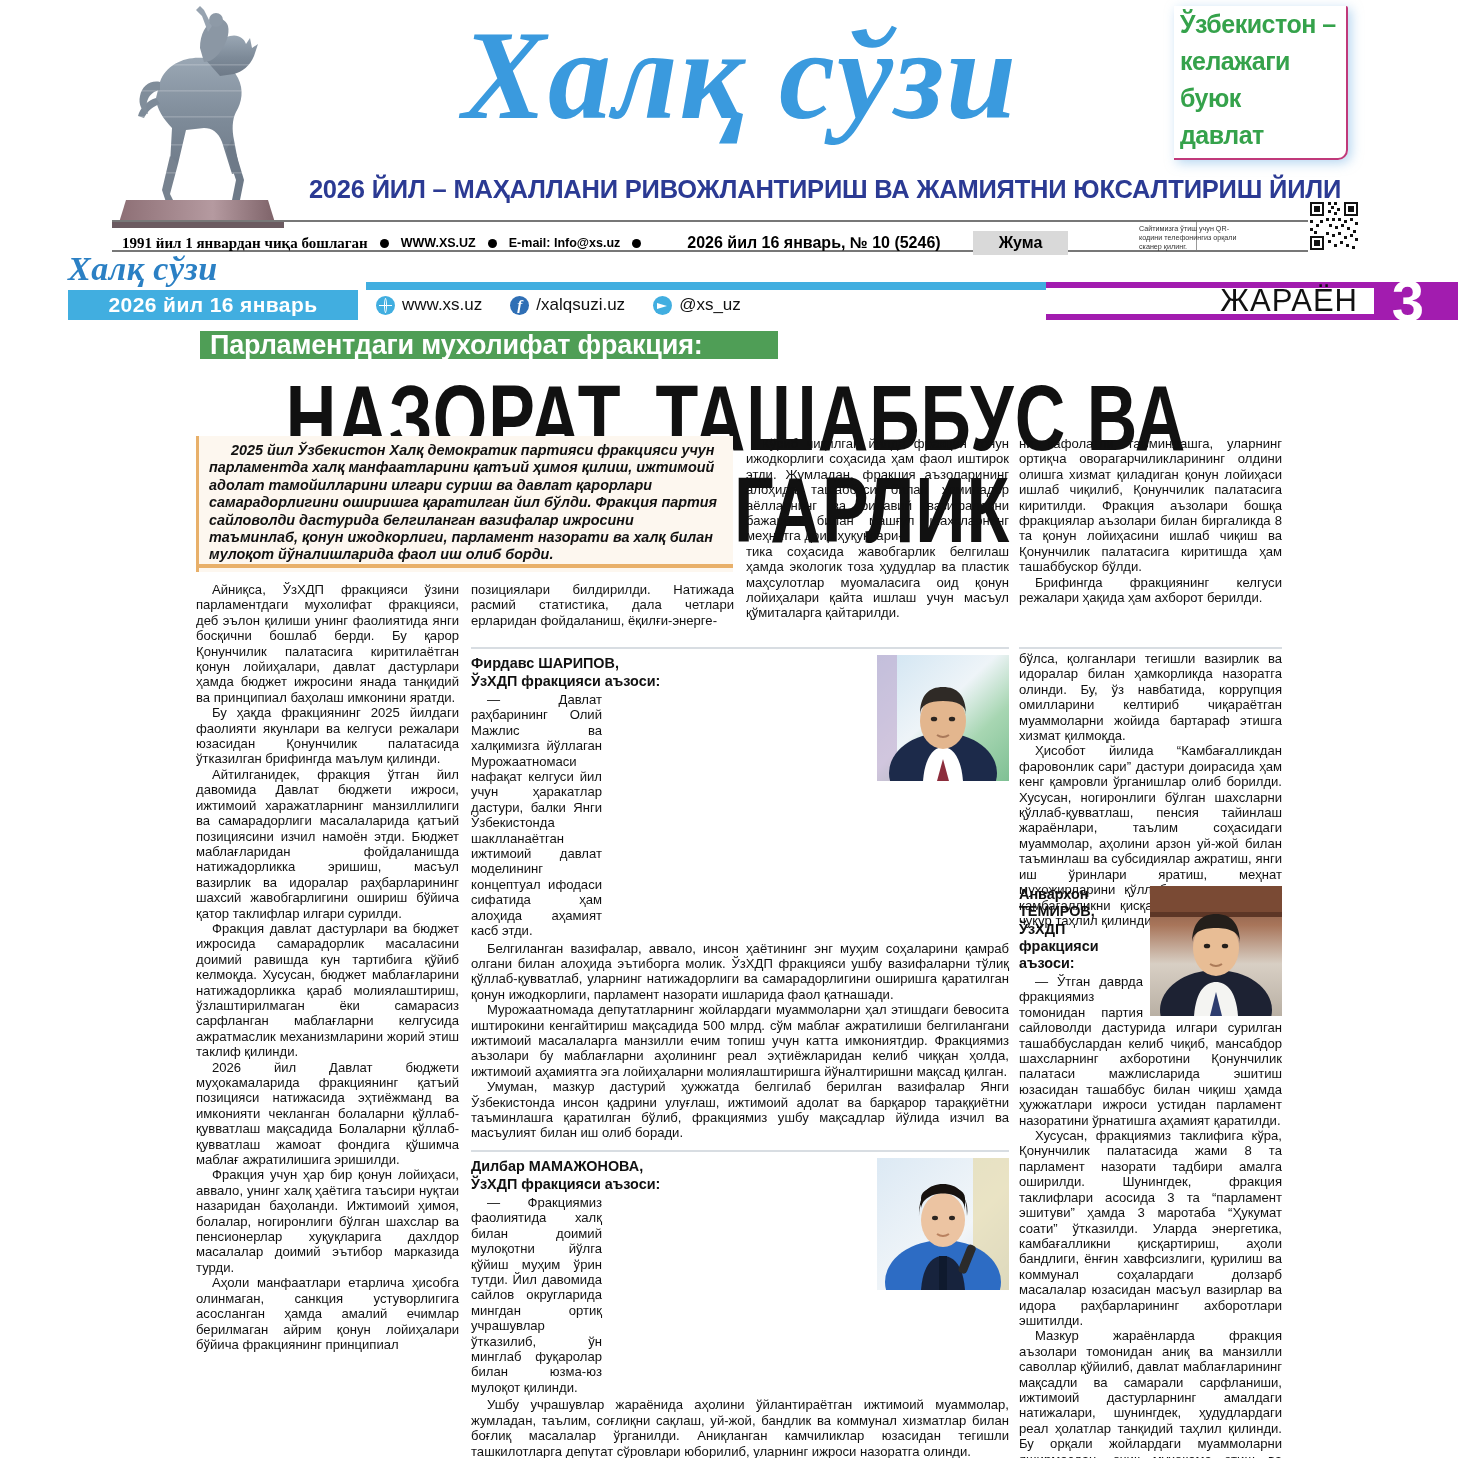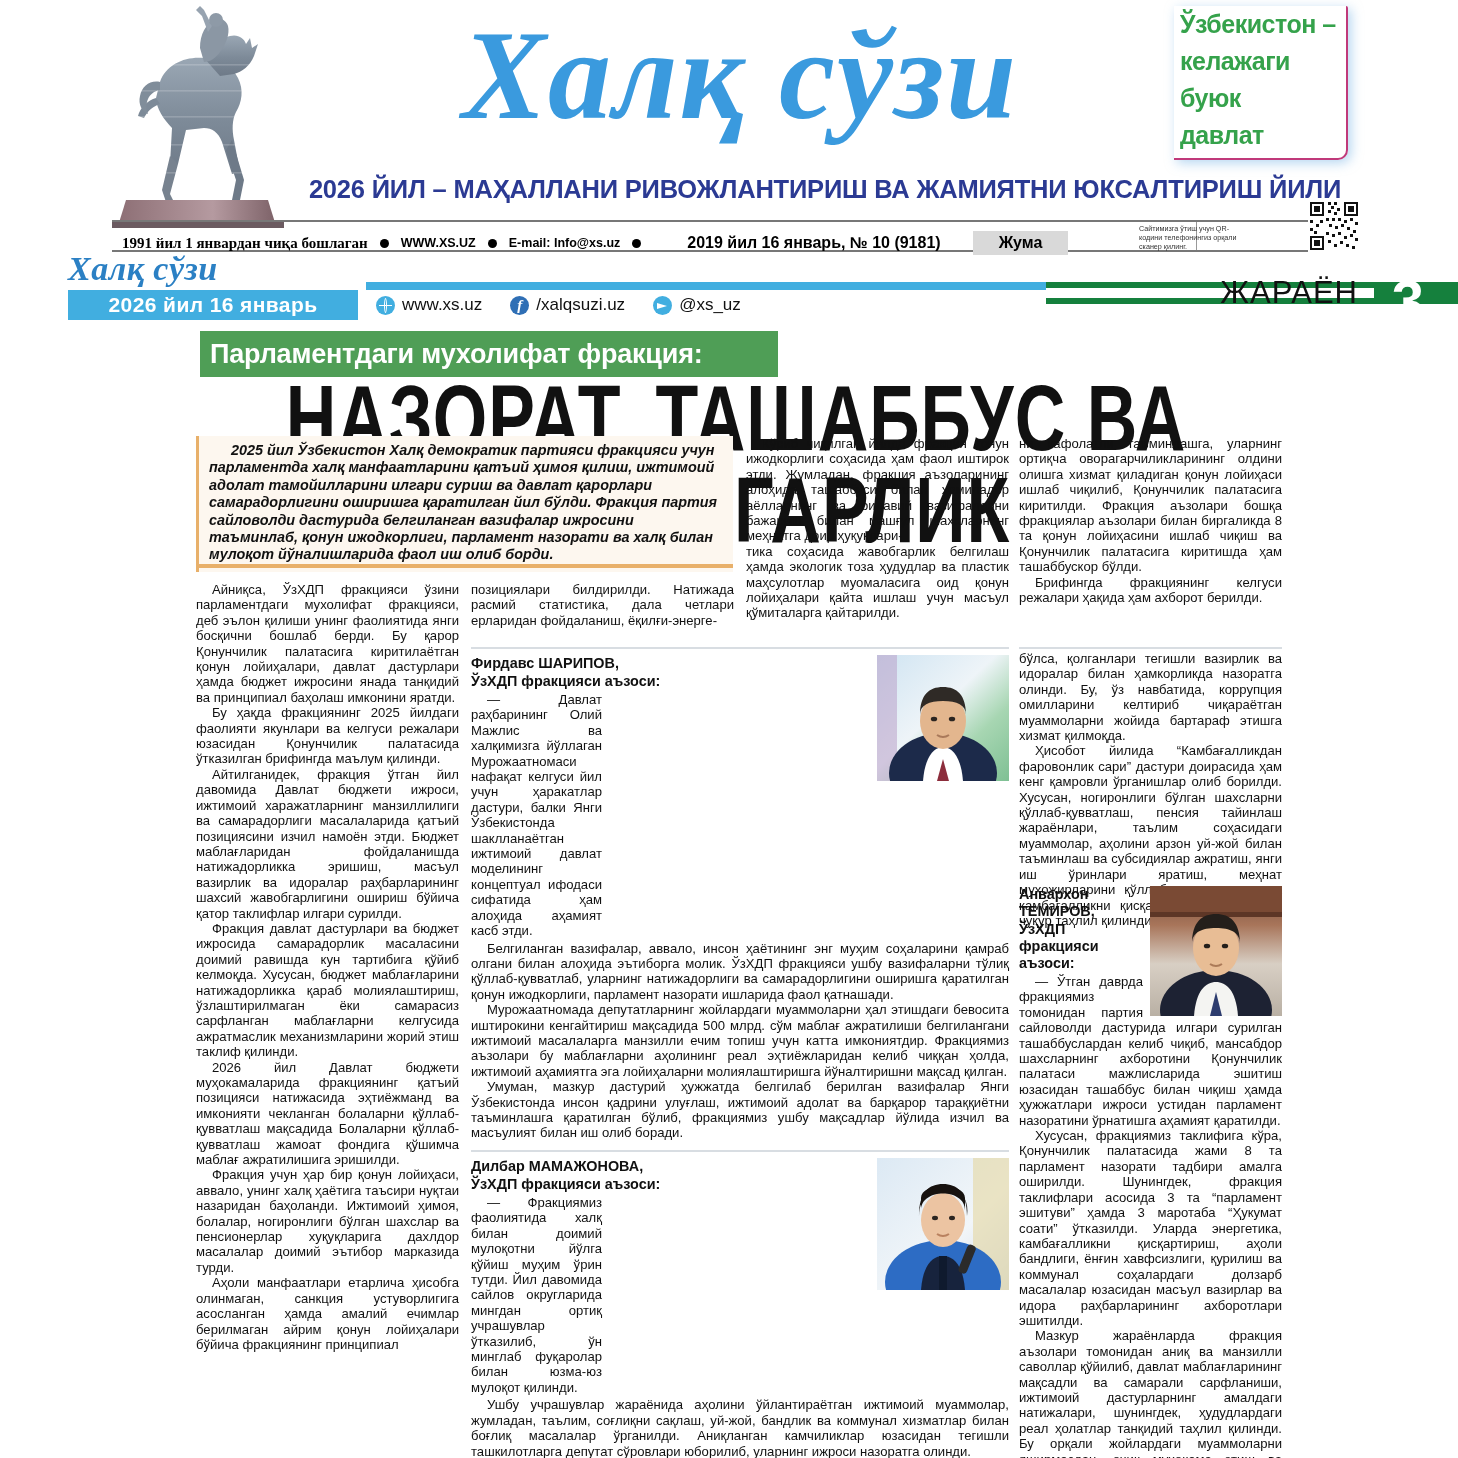--- a/index.html
+++ b/index.html
@@ -93,39 +93,39 @@
   }
   .sh-soc{display:flex;align-items:center;gap:7px;font-size:17px;color:#111;white-space:nowrap;}
   .ic-glb,.ic-fb,.ic-tg{width:19px;height:19px;border-radius:50%;display:inline-block;flex:none;}
   .ic-glb{background:#41aee0;position:relative;}
   .ic-glb:after{content:"";position:absolute;left:3px;top:9px;width:13px;height:1.5px;background:#fff;}
   .ic-glb:before{content:"";position:absolute;left:8px;top:2px;width:3px;height:15px;border:1px solid #fff;border-radius:50%;box-sizing:border-box;}
   .ic-fb{background:#2f6fb5;color:#fff;font-family:"Liberation Serif",serif;font-weight:bold;font-size:15px;text-align:center;line-height:19px;}
   .ic-tg{background:#41aee0;position:relative;}
   .ic-tg:after{content:"";position:absolute;left:4px;top:7px;width:0;height:0;border-left:10px solid #fff;border-top:3px solid transparent;border-bottom:3px solid transparent;}
   .sh-rubric{
-    position:absolute;left:1046px;top:30px;width:412px;height:22px;
-    background:#15803d;display:flex;align-items:center;justify-content:flex-end;
+    position:absolute;left:1046px;top:30px;width:412px;height:38px;
+    background:#a21caf;display:flex;align-items:center;justify-content:flex-end;
     box-sizing:border-box;
   }
   .sh-rubric .whitebox{
     position:absolute;left:0;top:6px;right:84px;bottom:6px;background:#fff;
     display:flex;align-items:center;justify-content:flex-end;padding-right:16px;
     box-sizing:border-box;
   }
   .rub-txt{font-size:31px;color:#111;letter-spacing:1px;font-weight:400;}
   .pagenum{
     position:absolute;right:34px;top:-10px;
     font-family:"Liberation Sans",sans-serif;font-weight:bold;font-size:58px;
     color:#fff;line-height:58px;
   }
 
   
   .kicker{
-    position:absolute;left:200px;top:331px;width:578px;height:46px;
+    position:absolute;left:200px;top:331px;width:578px;height:28px;
     background:#4f9e56;color:#fff;
     font-weight:bold;font-size:27px;
     display:flex;align-items:center;padding-left:10px;box-sizing:border-box;
     letter-spacing:-.2px;
   }
   .headline{
     position:absolute;left:196px;top:372px;width:1080px;
     text-align:center;
     font-family:"Liberation Sans",sans-serif;
     font-weight:bold;font-size:70px;line-height:70px;
@@ -244,21 +244,21 @@
     <div class="info-rule-top"></div>
     <div class="info-rule-bot"></div>
 
     <div class="info-bar">
       <span class="founded">1991  йил 1  январдан чиқа бошлаган</span>
       <span class="dot"></span>
       <span class="site">WWW.XS.UZ</span>
       <span class="dot"></span>
       <span class="mailtxt">E-mail: Info@xs.uz</span>
       <span class="dot"></span>
-      <span class="issue">2019 йил 16 январь, № 10 (9181)</span>
+      <span class="issue">2026 йил 16 январь, № 10 (5246)</span>
       <span class="weekday">Жума</span>
     </div>
 
     <div class="qr-sep"></div>
     <div class="qr-note">Сайтимизга ўтиш учун QR-кодини телефонингиз орқали сканер қилинг.</div>
 
     <div class="qrcode">
       <svg width="52" height="52" viewBox="0 0 52 52">
         <rect width="52" height="52" fill="#fff"></rect>
         <g fill="#111">

